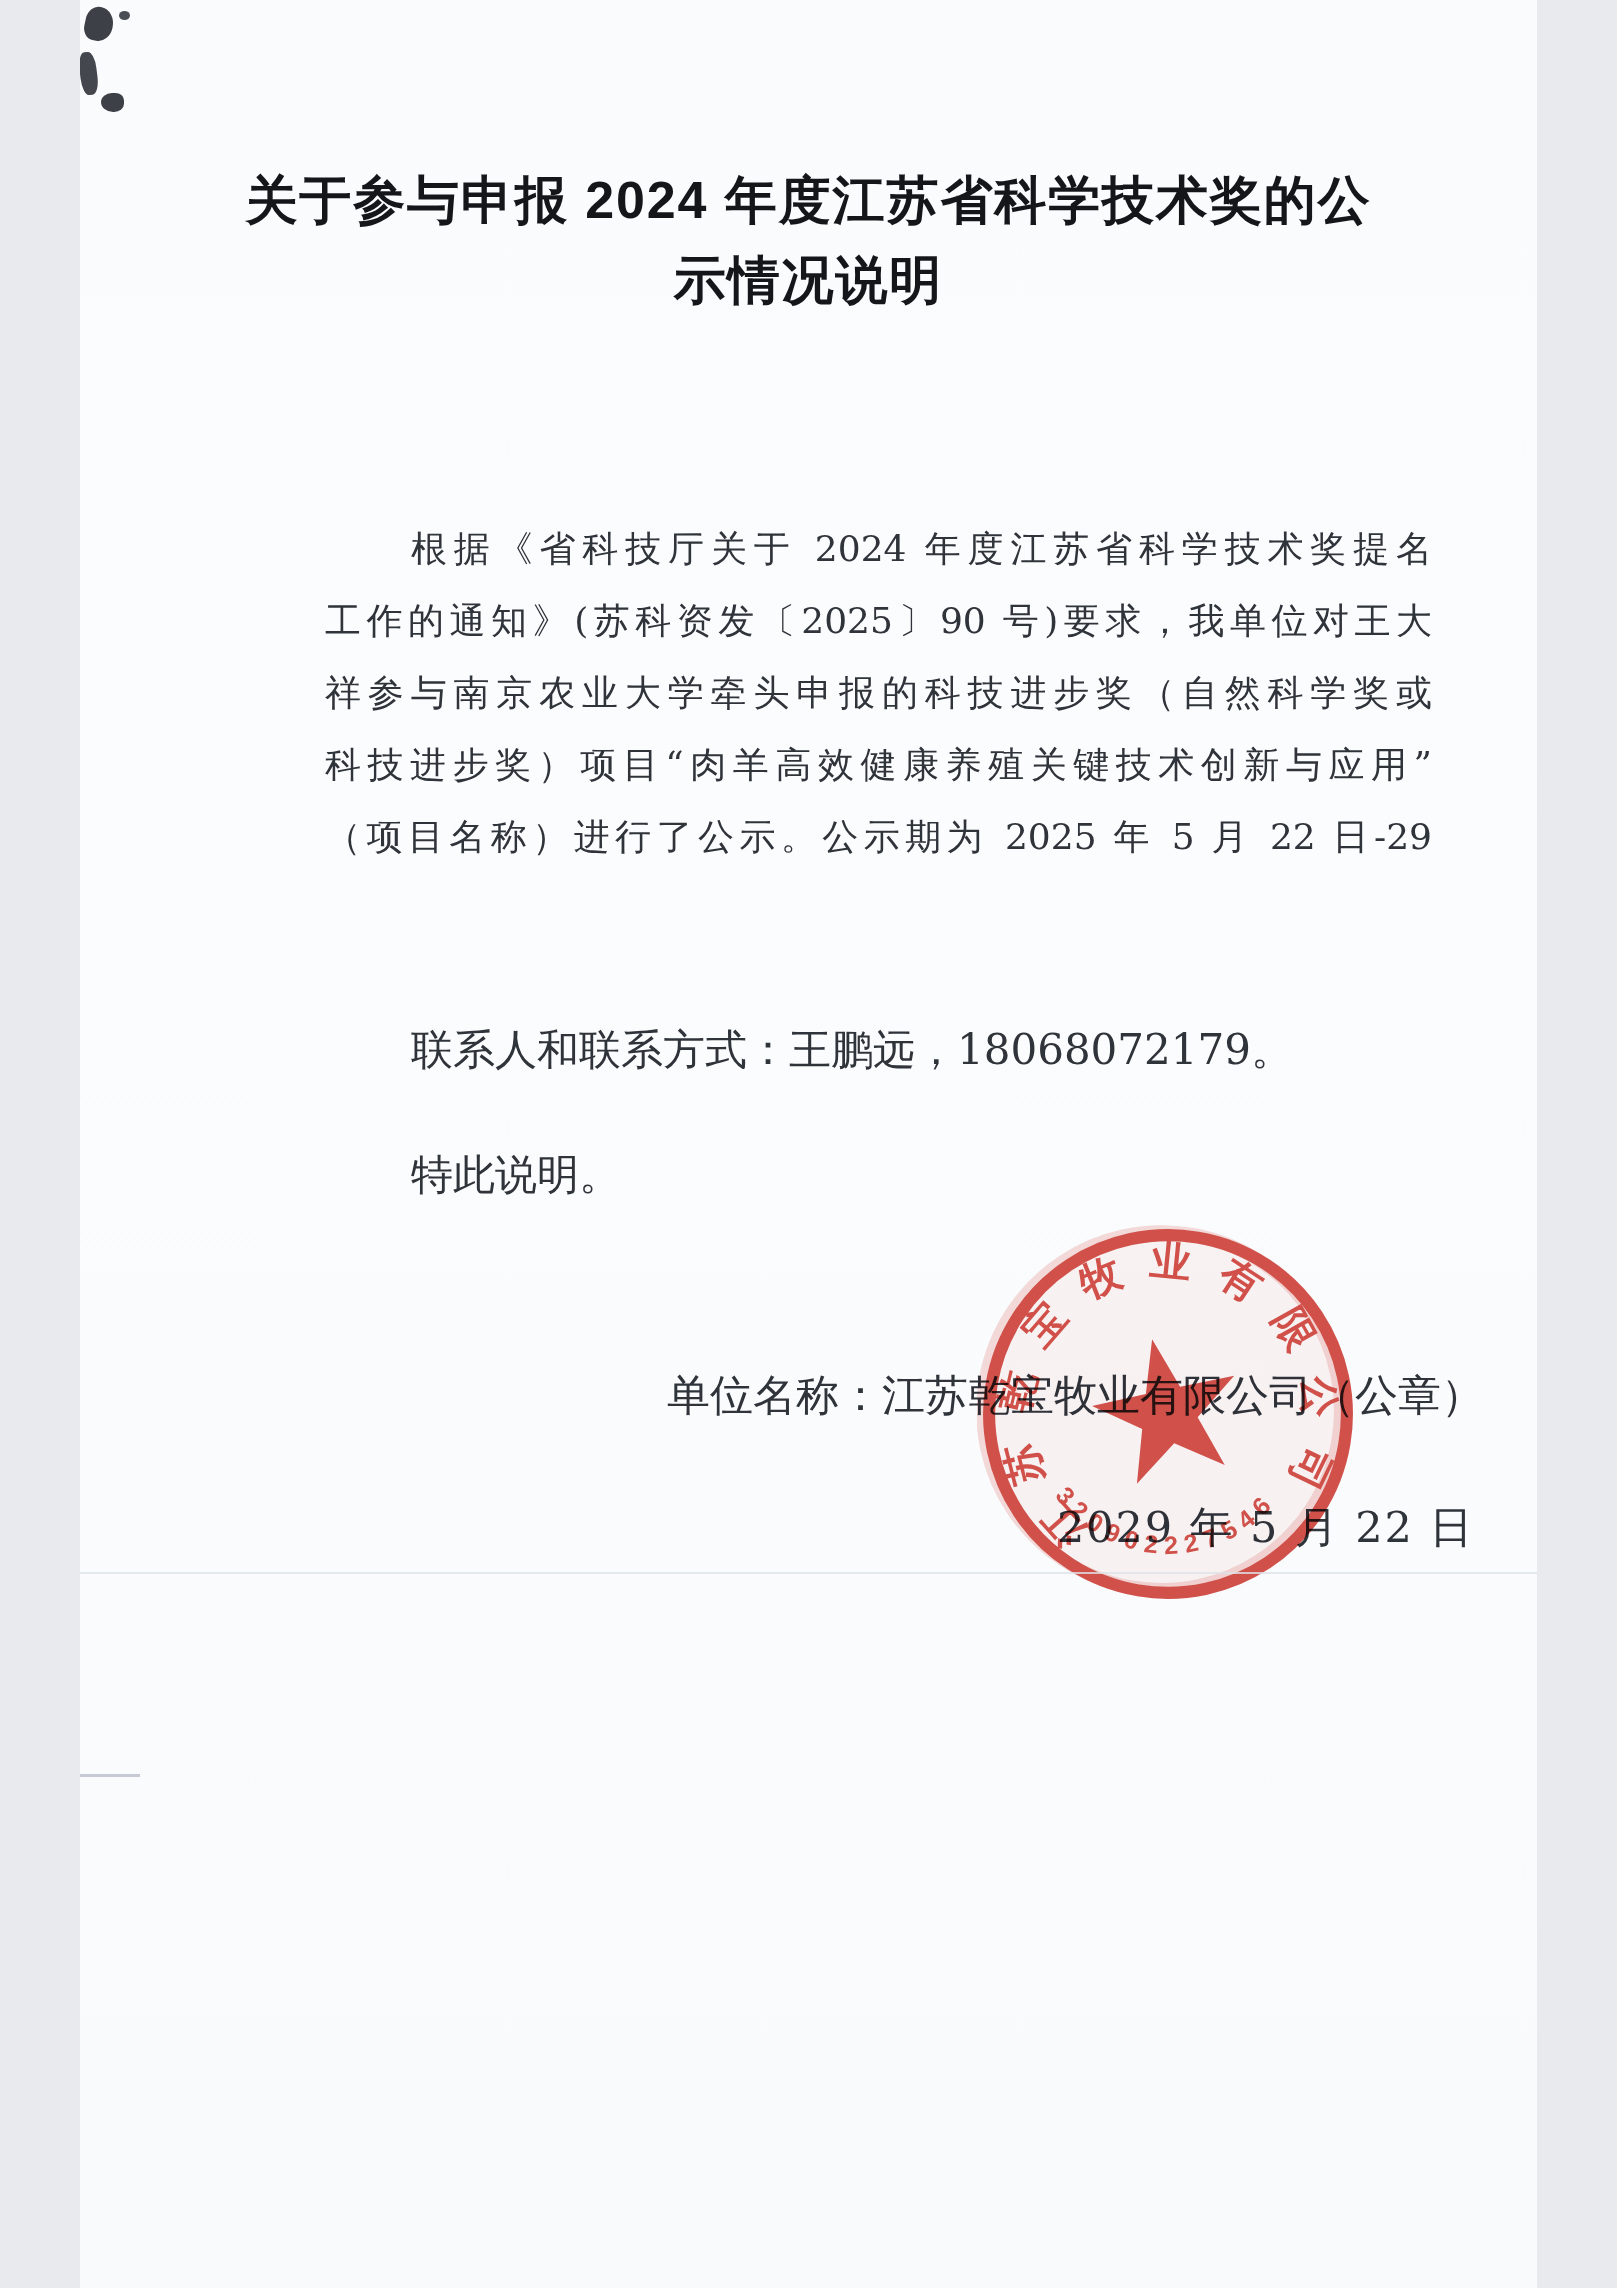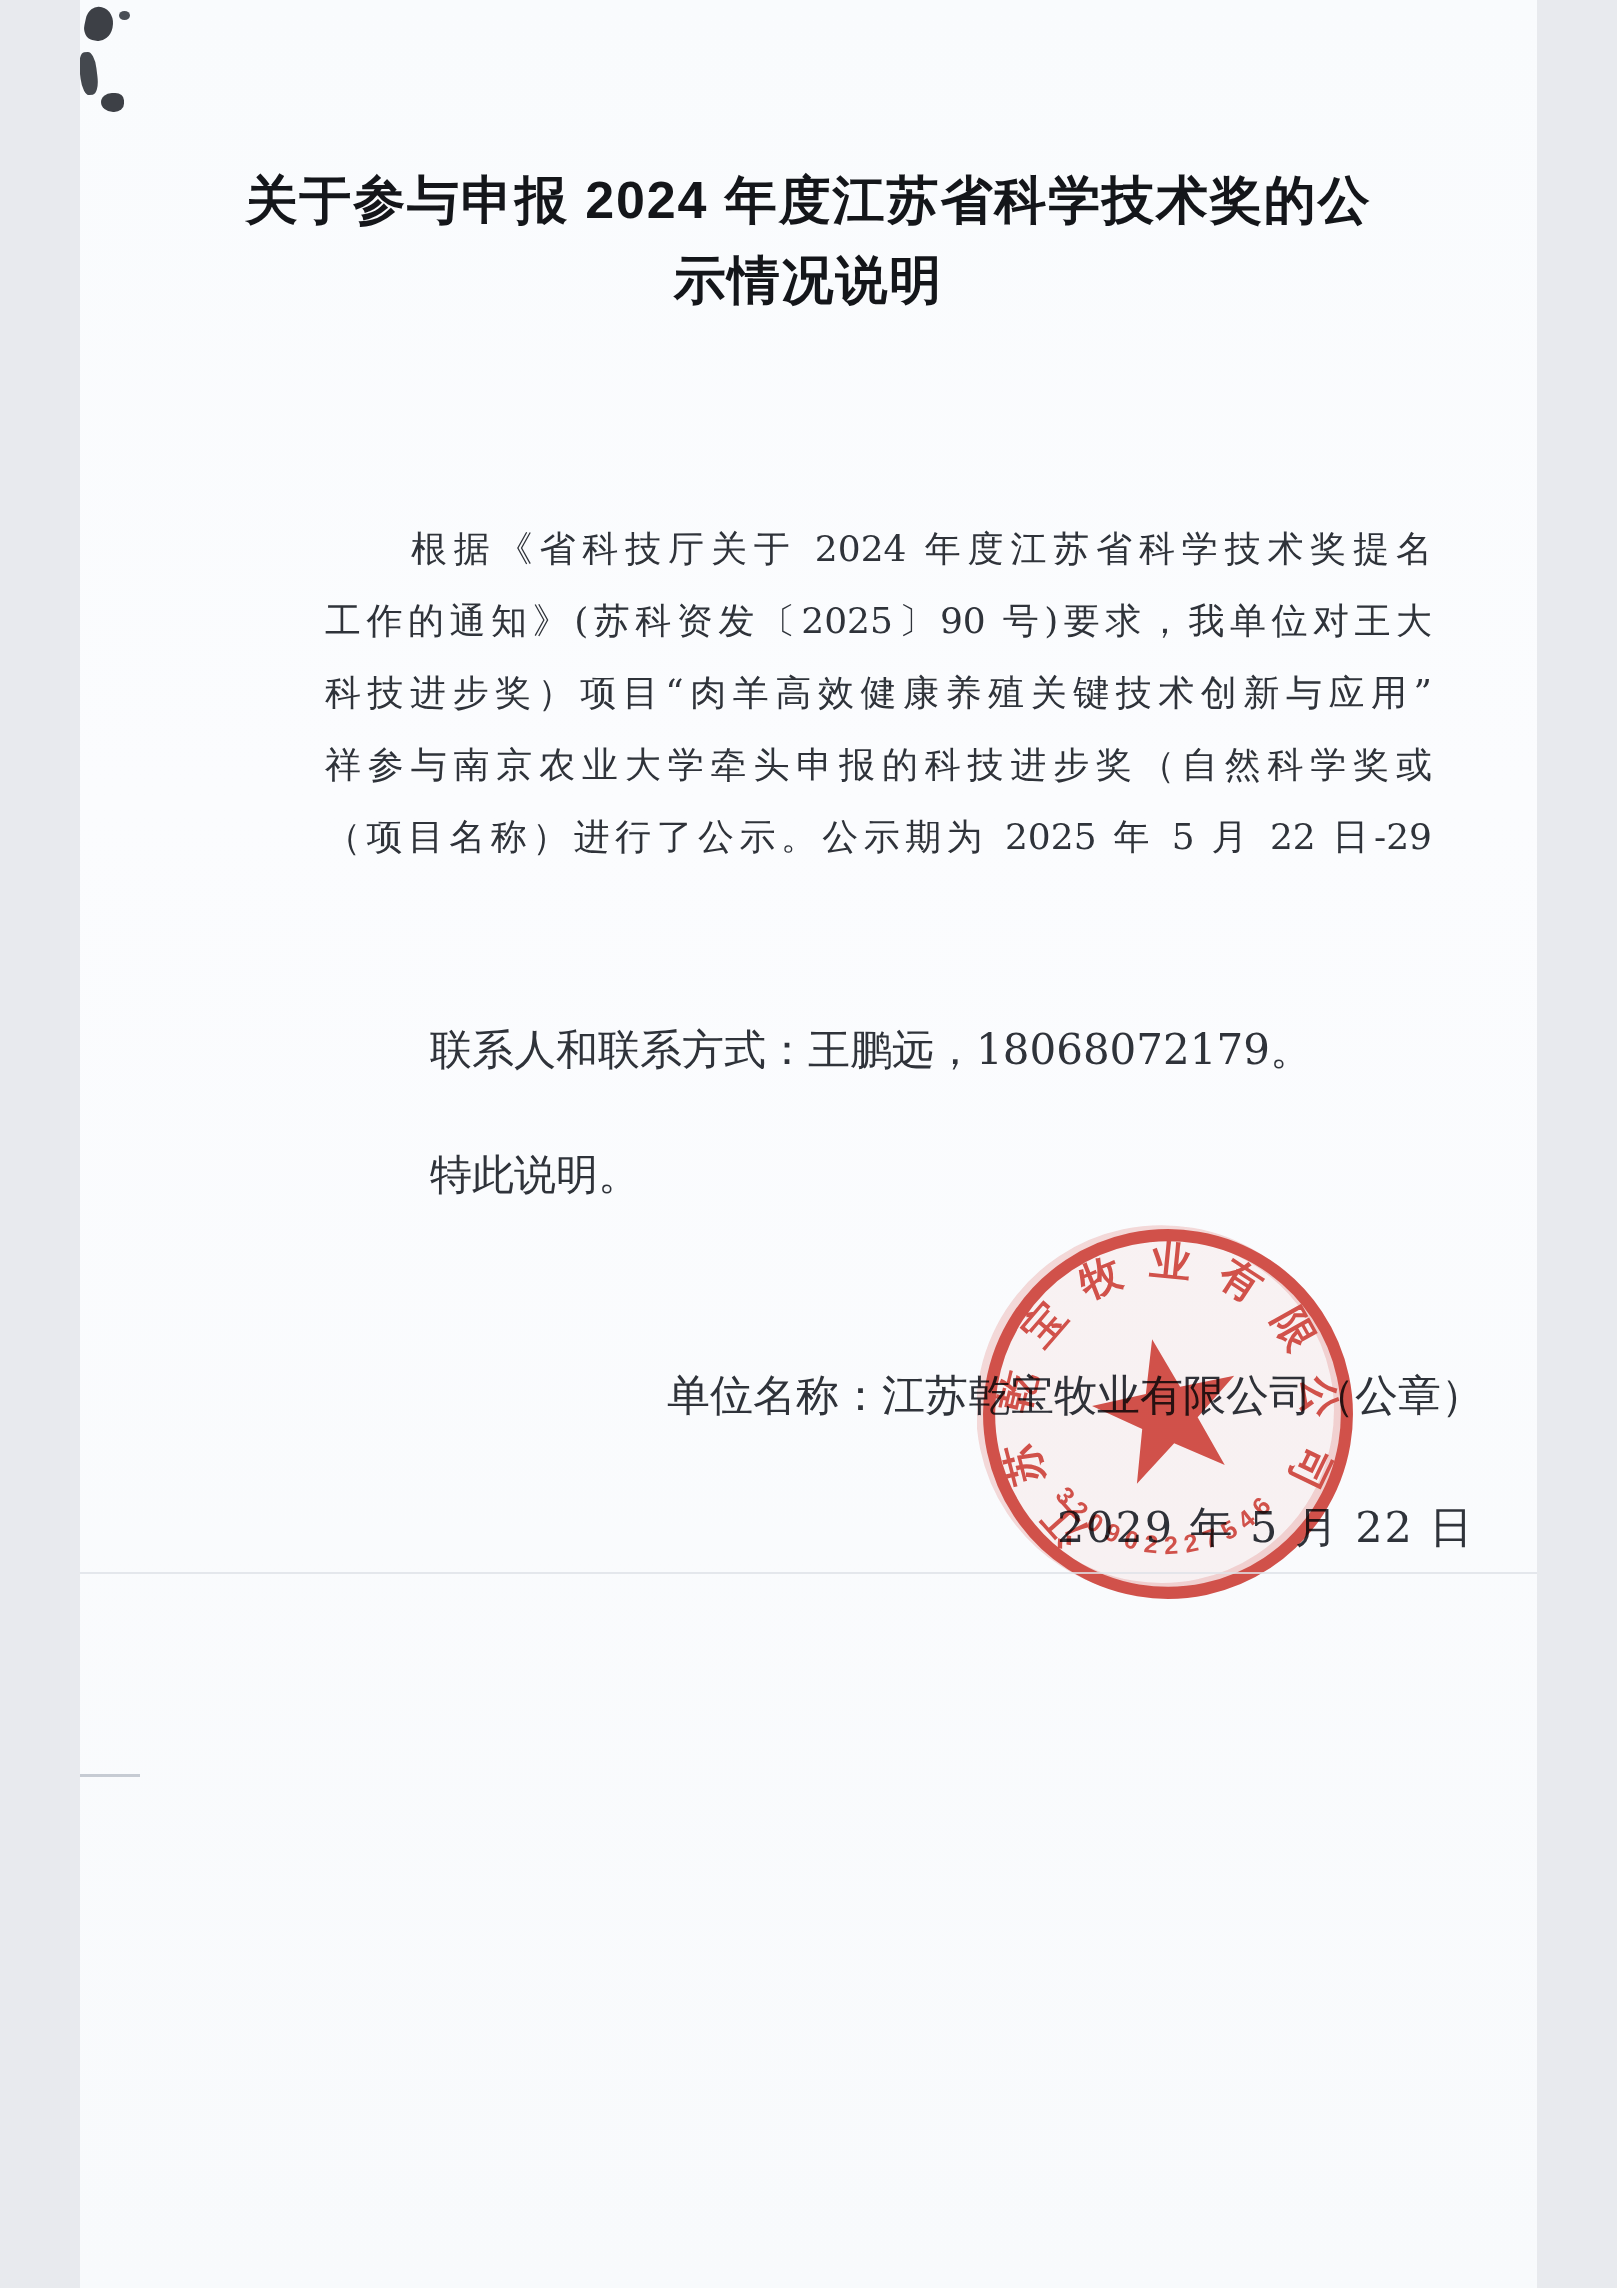--- a/index.html
+++ b/index.html
@@ -46,21 +46,20 @@
     text-align-last: justify;
     white-space: nowrap;
   }
   .bline.first { text-indent: 86px; }
 
   .contact-line, .closing-line {
     position: absolute;
     left: 331px;
     font-size: 42px;
     white-space: nowrap;
-    margin-left: 19px;
   }
   .contact-line { top: 1022px; }
   .closing-line { top: 1147px; }
 
   .signature-line {
     position: absolute;
     top: 1367px; left: 587px;
     font-size: 43px;
     white-space: nowrap;
   }
@@ -114,22 +113,22 @@
   <div class="scan-mark m4"></div>
 
   <h1 class="title">
     <div>关于参与申报 2024 年度江苏省科学技术奖的公</div>
     <div>示情况说明</div>
   </h1>
 
   <div class="body-block">
     <div class="bline first">根据《省科技厅关于 2024 年度江苏省科学技术奖提名</div>
     <div class="bline">工作的通知》(苏科资发〔2025〕90 号)要求，我单位对王大</div>
+    <div class="bline">祥参与南京农业大学牵头申报的科技进步奖（自然科学奖或</div>
     <div class="bline">科技进步奖）项目“肉羊高效健康养殖关键技术创新与应用”</div>
-    <div class="bline">祥参与南京农业大学牵头申报的科技进步奖（自然科学奖或</div>
     <div class="bline">（项目名称）进行了公示。公示期为 2025 年 5 月 22 日-29</div>
   </div>
 
   <div class="contact-line">联系人和联系方式：王鹏远，18068072179。</div>
 
   <div class="closing-line">特此说明。</div>
 
   <div class="signature-line">单位名称：江苏乾宝牧业有限公司（公章）</div>
 
   <div class="date-line">2029 年 5 月 22 日</div>

